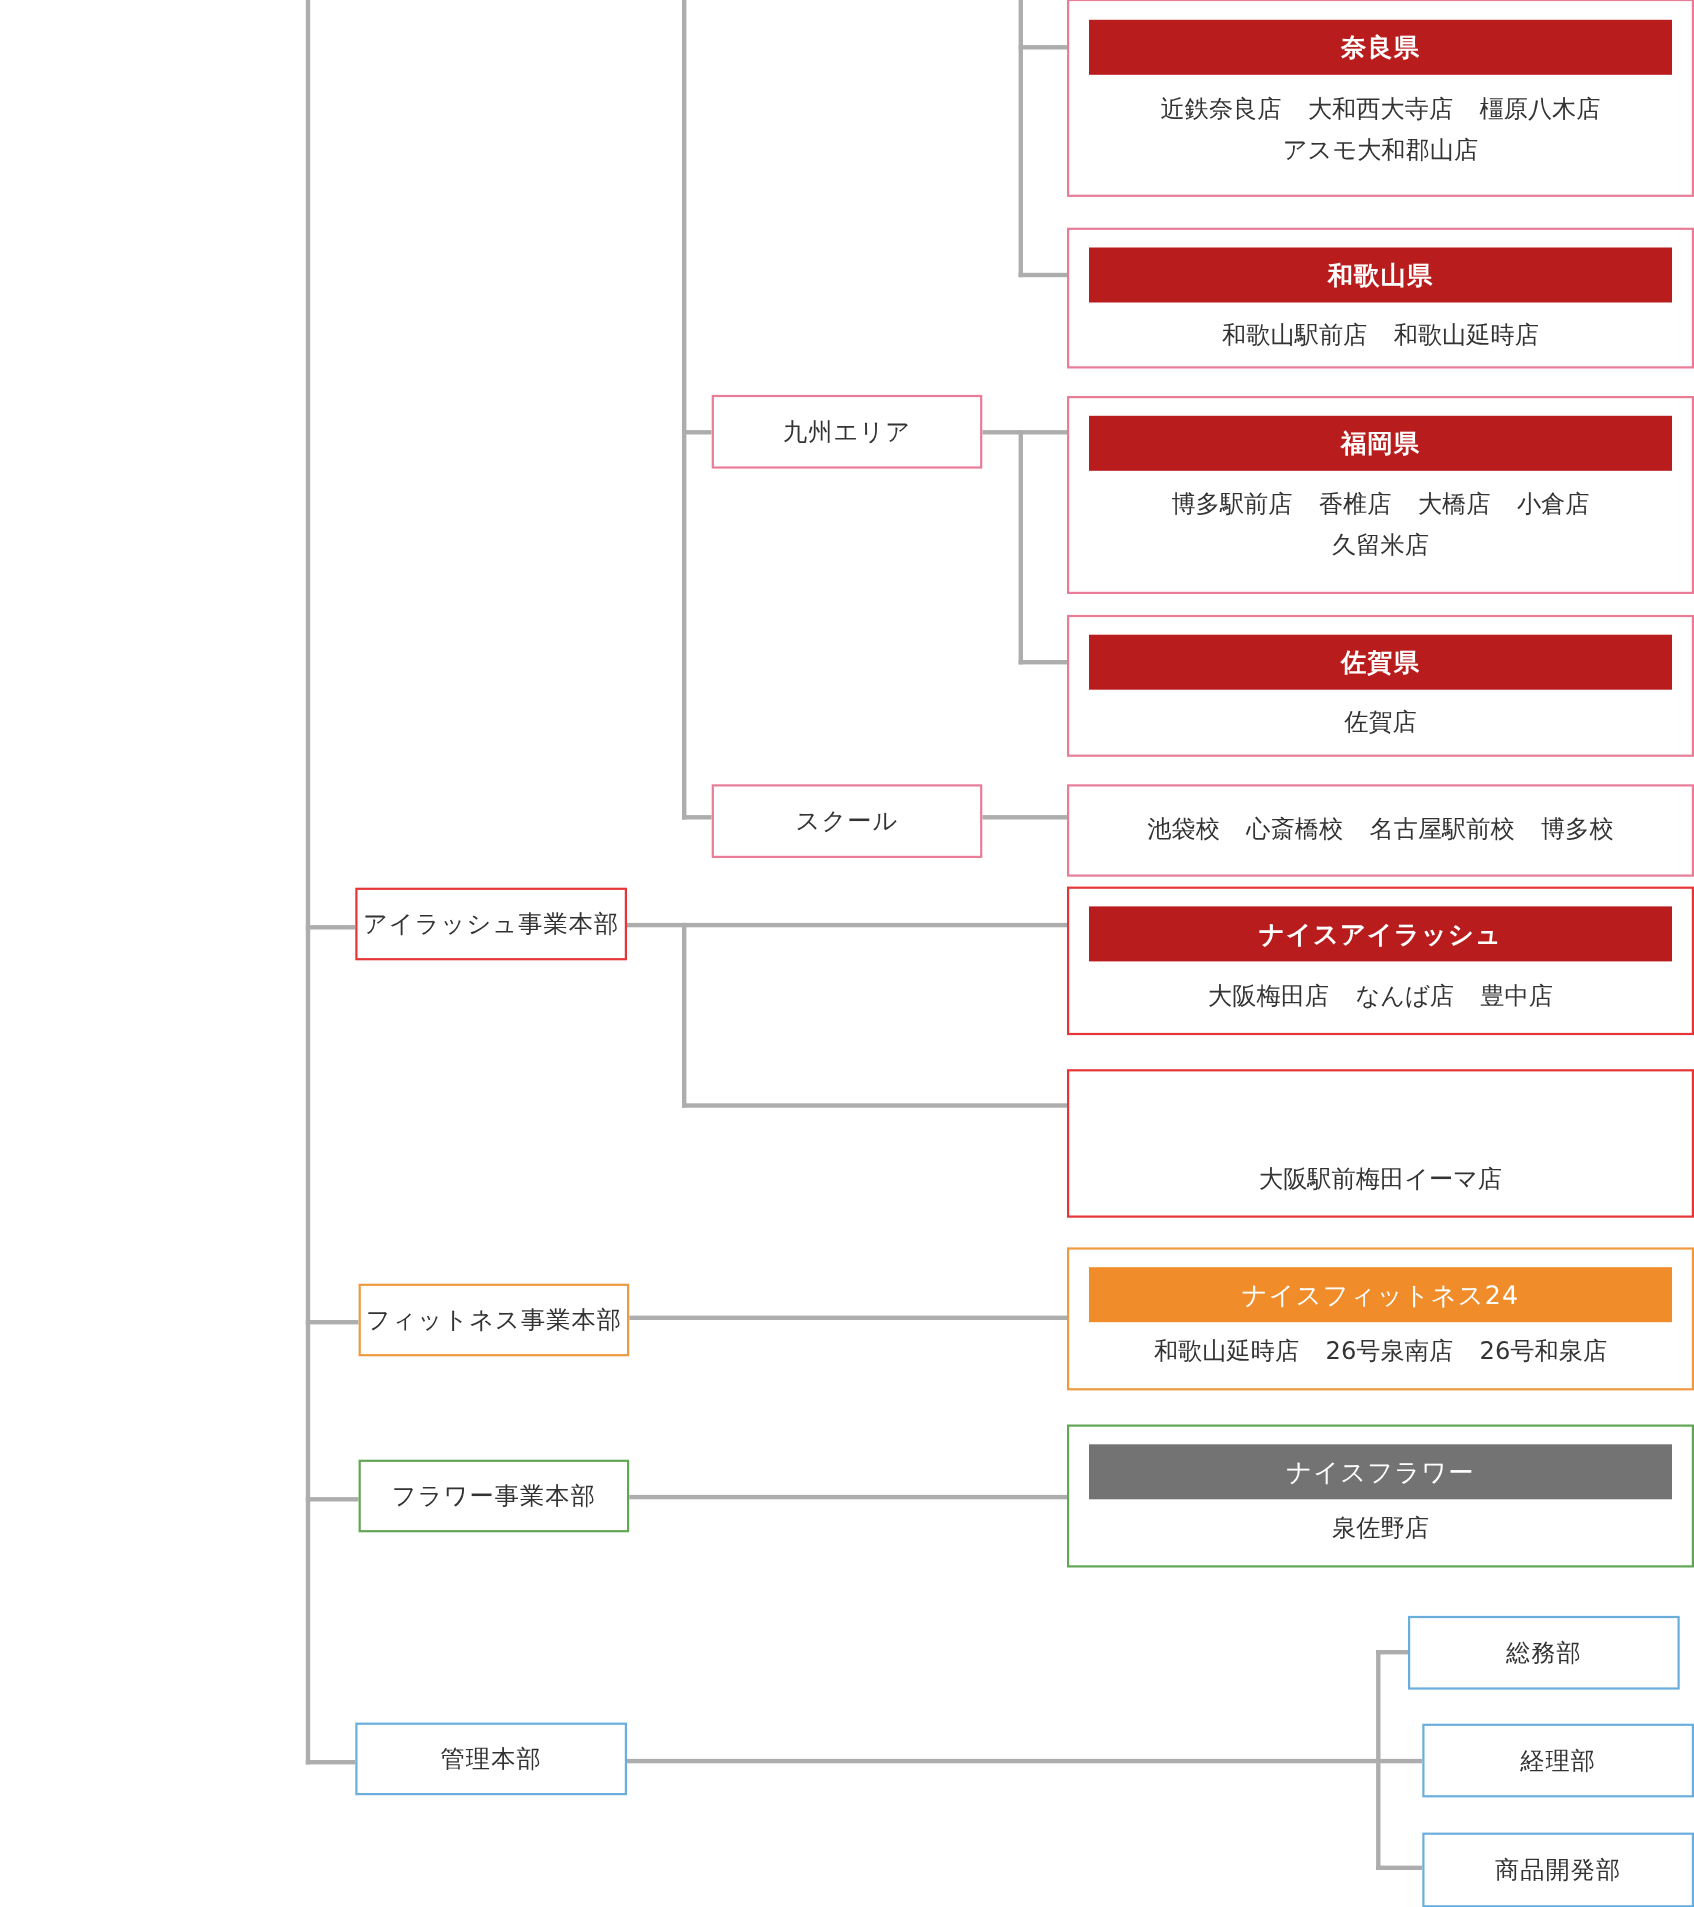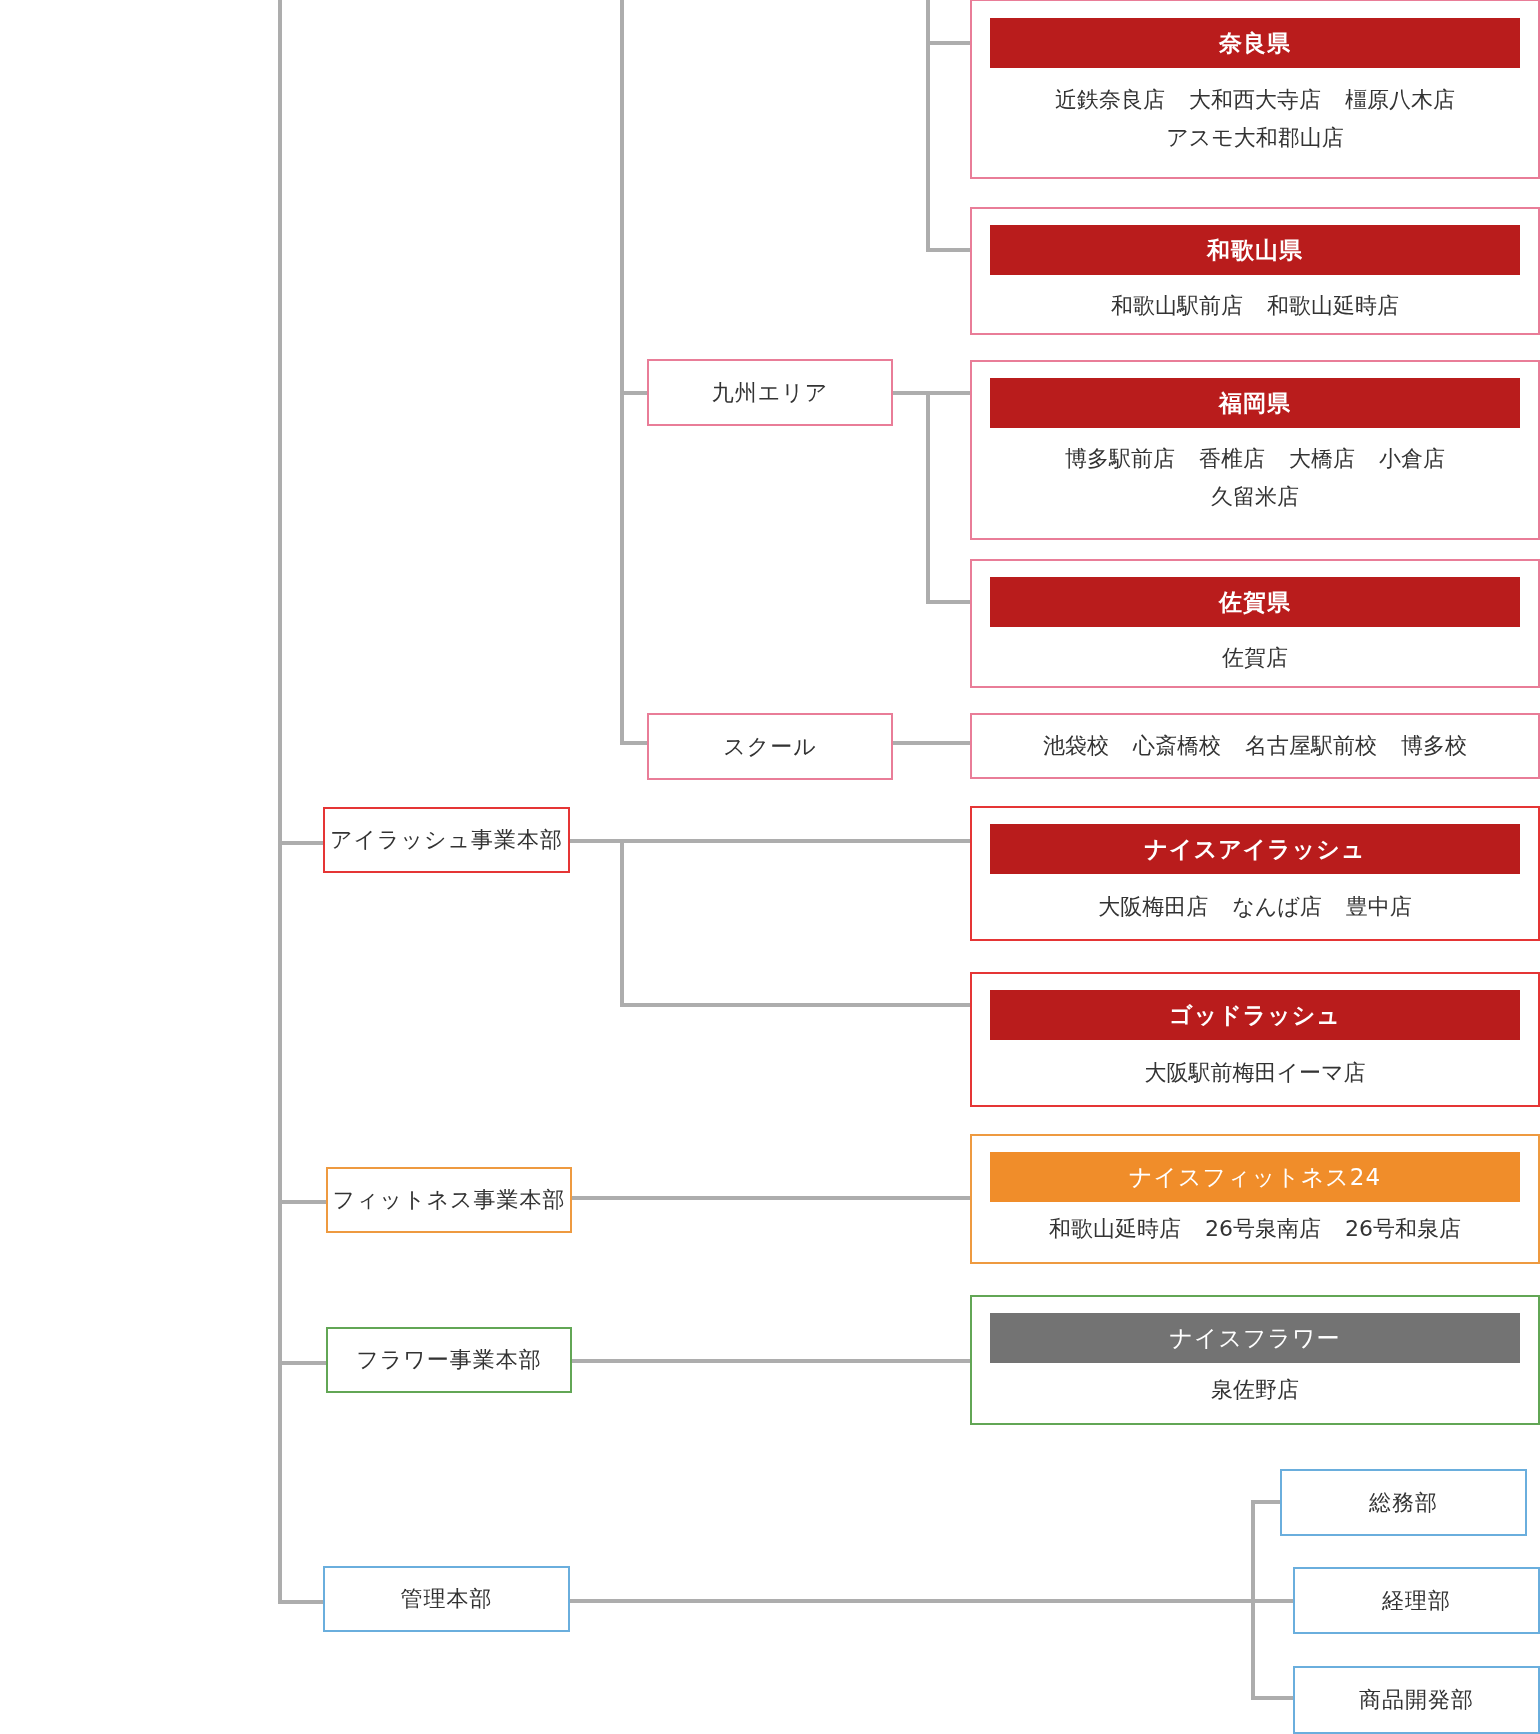--- a/index.html
+++ b/index.html
@@ -76,39 +76,38 @@
   <div class="hdr" style="top:16px;">佐賀県</div>
   <div class="stores" style="top:78px;">
     <span>佐賀店</span>
   </div>
 </div>
 
 <div class="box pink node" style="left:647px;top:713px;width:246px;height:67px;">
   <span>スクール</span>
 </div>
 
-<div class="box pink school" style="left:970px;top:713px;width:570px;height:66px;">
+<div class="box pink school" style="left:970px;top:713px;width:570px;height:84px;">
   <div class="stores" style="position:static;padding:0;">
     <span>池袋校</span><span>心斎橋校</span><span>名古屋駅前校</span><span>博多校</span>
   </div>
 </div>
 
 <div class="box red node" style="left:323px;top:807px;width:247px;height:66px;">
   <span>アイラッシュ事業本部</span>
 </div>
 
 <div class="box red" style="left:970px;top:806px;width:570px;height:135px;">
   <div class="hdr" style="top:16px;">ナイスアイラッシュ</div>
   <div class="stores" style="top:80px;">
     <span>大阪梅田店</span><span>なんば店</span><span>豊中店</span>
   </div>
 </div>
 
 <div class="box red" style="left:970px;top:972px;width:570px;height:135px;">
-  <div class="hdr" style="top:16px;">ゴッドラッシュ</div>
   <div class="stores" style="top:80px;">
     <span>大阪駅前梅田イーマ店</span>
   </div>
 </div>
 
 <div class="box orange node" style="left:326px;top:1167px;width:246px;height:66px;">
   <span>フィットネス事業本部</span>
 </div>
 
 <div class="box orange" style="left:970px;top:1134px;width:570px;height:130px;">

